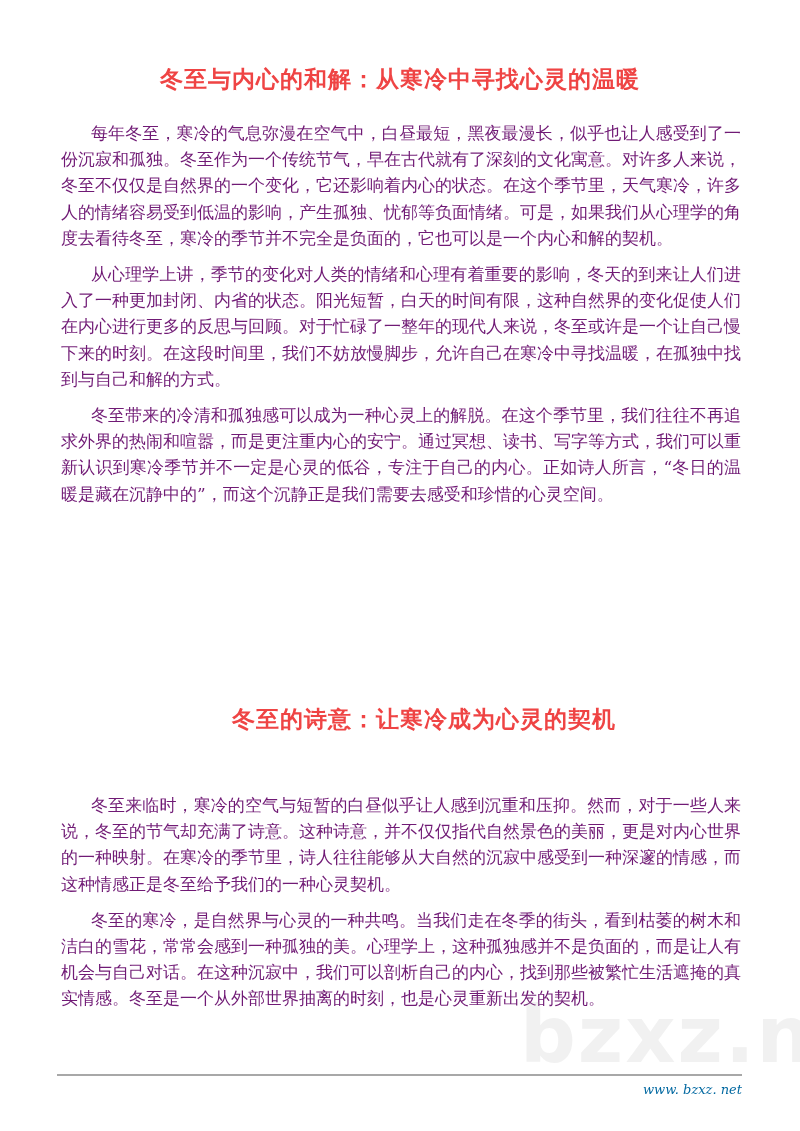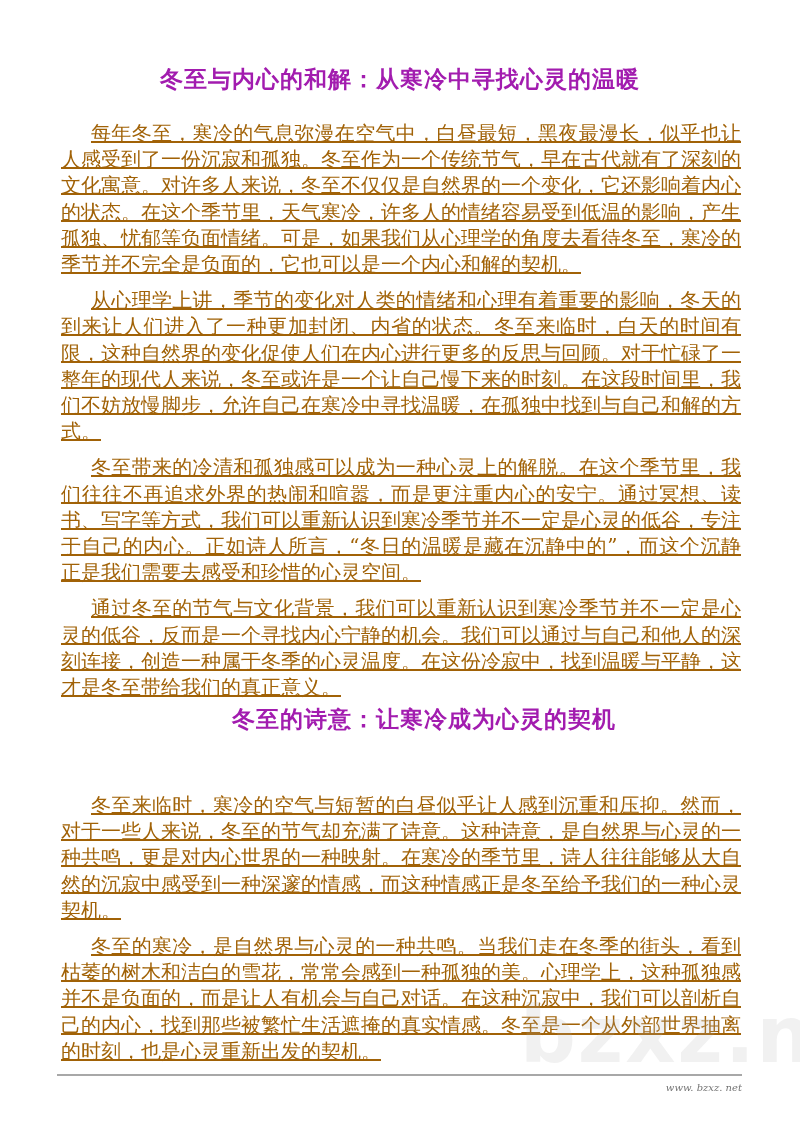--- a/index.html
+++ b/index.html
@@ -5,68 +5,67 @@
     html, body { margin: 0; padding: 0; background: #ffffff; }
     body {
       width: 800px; height: 1131px; position: relative; overflow: hidden;
       font-family: "DejaVu Serif", "Liberation Serif", serif;
       color: #2a2a2a;
     }
     .page { position: absolute; left: 0; top: 0; width: 800px; height: 1131px; }
     .title {
       position: absolute; left: 0; width: 800px; text-align: center;
       font-family: "DejaVu Sans", "Liberation Sans", sans-serif;
-      font-weight: bold; font-size: 23px; color: #a21caf; letter-spacing: 1px;
+      font-weight: bold; font-size: 23px; color: #ef4444; letter-spacing: 1px;
       margin: 0;
     }
     .title-1 { top: 64px; }
     .title-2 { top: 704px; padding-left: 24px; }
     .section { position: absolute; left: 61px; width: 680px; }
     .section-1 { top: 120px; }
     .section-2 { top: 792px; }
     .para {
       margin: 0 0 10px 0;
-      font-size: 20px; line-height: 26.2px; text-align: justify;
-      text-indent: 30px; color: #a16207; text-decoration: underline;
+      font-size: 17px; line-height: 26.2px; text-align: justify;
+      text-indent: 30px; color: #701a75;
     }
     .para.no-indent { text-indent: 0; }
     .watermark {
       position: absolute; left: 520px; top: 990px;
       font-family: "DejaVu Sans", "Liberation Sans", sans-serif;
       font-weight: bold; font-size: 78px; color: rgba(180,180,180,0.18);
       letter-spacing: 2px; pointer-events: none; white-space: nowrap;
     }
     .footer-rule {
       position: absolute; left: 57px; top: 1074px; width: 685px; height: 2px;
       background: #a8a8a8;
     }
     .footer-url {
       position: absolute; right: 58px; top: 1082px;
       font-family: "DejaVu Serif", "Liberation Serif", serif;
-      font-style: italic; font-size: 10px; color: #737373;
+      font-style: italic; font-size: 13px; color: #0369a1;
     }
   </style>
 </head>
 <body>
 
 <div class="page">
 
   <h1 class="title title-1">冬至与内心的和解：从寒冷中寻找心灵的温暖</h1>
 
   <div class="section section-1">
     <p class="para">每年冬至，寒冷的气息弥漫在空气中，白昼最短，黑夜最漫长，似乎也让人感受到了一份沉寂和孤独。冬至作为一个传统节气，早在古代就有了深刻的文化寓意。对许多人来说，冬至不仅仅是自然界的一个变化，它还影响着内心的状态。在这个季节里，天气寒冷，许多人的情绪容易受到低温的影响，产生孤独、忧郁等负面情绪。可是，如果我们从心理学的角度去看待冬至，寒冷的季节并不完全是负面的，它也可以是一个内心和解的契机。</p>
-    <p class="para">从心理学上讲，季节的变化对人类的情绪和心理有着重要的影响，冬天的到来让人们进入了一种更加封闭、内省的状态。冬至来临时，白天的时间有限，这种自然界的变化促使人们在内心进行更多的反思与回顾。对于忙碌了一整年的现代人来说，冬至或许是一个让自己慢下来的时刻。在这段时间里，我们不妨放慢脚步，允许自己在寒冷中寻找温暖，在孤独中找到与自己和解的方式。</p>
+    <p class="para">从心理学上讲，季节的变化对人类的情绪和心理有着重要的影响，冬天的到来让人们进入了一种更加封闭、内省的状态。阳光短暂，白天的时间有限，这种自然界的变化促使人们在内心进行更多的反思与回顾。对于忙碌了一整年的现代人来说，冬至或许是一个让自己慢下来的时刻。在这段时间里，我们不妨放慢脚步，允许自己在寒冷中寻找温暖，在孤独中找到与自己和解的方式。</p>
     <p class="para">冬至带来的冷清和孤独感可以成为一种心灵上的解脱。在这个季节里，我们往往不再追求外界的热闹和喧嚣，而是更注重内心的安宁。通过冥想、读书、写字等方式，我们可以重新认识到寒冷季节并不一定是心灵的低谷，专注于自己的内心。正如诗人所言，“冬日的温暖是藏在沉静中的”，而这个沉静正是我们需要去感受和珍惜的心灵空间。</p>
-    <p class="para">通过冬至的节气与文化背景，我们可以重新认识到寒冷季节并不一定是心灵的低谷，反而是一个寻找内心宁静的机会。我们可以通过与自己和他人的深刻连接，创造一种属于冬季的心灵温度。在这份冷寂中，找到温暖与平静，这才是冬至带给我们的真正意义。</p>
   </div>
 
   <h1 class="title title-2">冬至的诗意：让寒冷成为心灵的契机</h1>
 
   <div class="section section-2">
-    <p class="para">冬至来临时，寒冷的空气与短暂的白昼似乎让人感到沉重和压抑。然而，对于一些人来说，冬至的节气却充满了诗意。这种诗意，是自然界与心灵的一种共鸣，更是对内心世界的一种映射。在寒冷的季节里，诗人往往能够从大自然的沉寂中感受到一种深邃的情感，而这种情感正是冬至给予我们的一种心灵契机。</p>
+    <p class="para">冬至来临时，寒冷的空气与短暂的白昼似乎让人感到沉重和压抑。然而，对于一些人来说，冬至的节气却充满了诗意。这种诗意，并不仅仅指代自然景色的美丽，更是对内心世界的一种映射。在寒冷的季节里，诗人往往能够从大自然的沉寂中感受到一种深邃的情感，而这种情感正是冬至给予我们的一种心灵契机。</p>
     <p class="para">冬至的寒冷，是自然界与心灵的一种共鸣。当我们走在冬季的街头，看到枯萎的树木和洁白的雪花，常常会感到一种孤独的美。心理学上，这种孤独感并不是负面的，而是让人有机会与自己对话。在这种沉寂中，我们可以剖析自己的内心，找到那些被繁忙生活遮掩的真实情感。冬至是一个从外部世界抽离的时刻，也是心灵重新出发的契机。</p>
   </div>
 
   <div class="watermark">bzxz.net</div>
 
   <div class="footer-rule"></div>
   <div class="footer-url">www. bzxz. net</div>
 
 </div>
 

